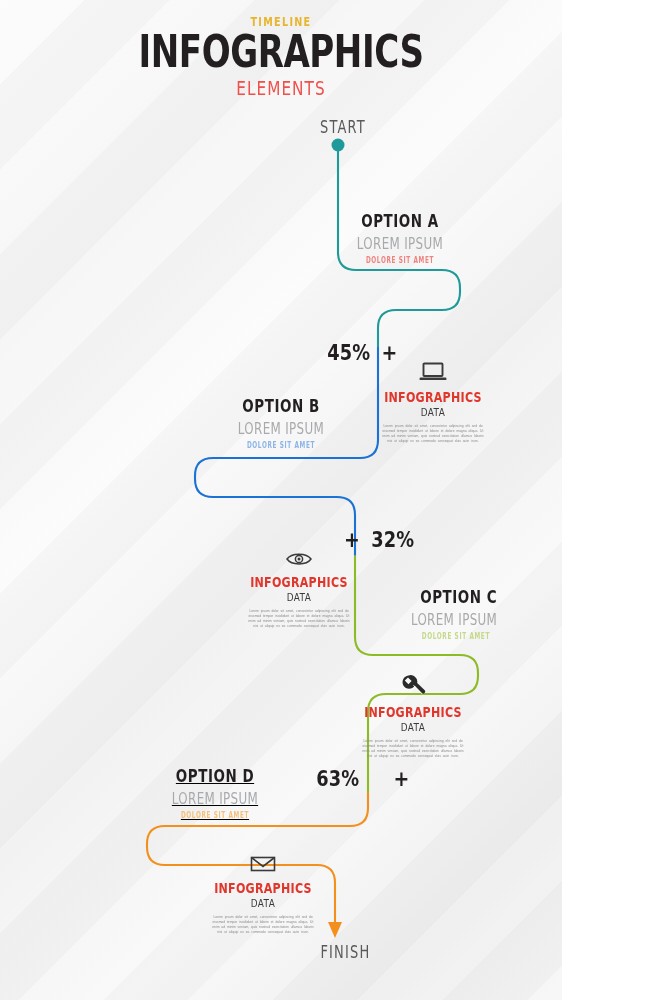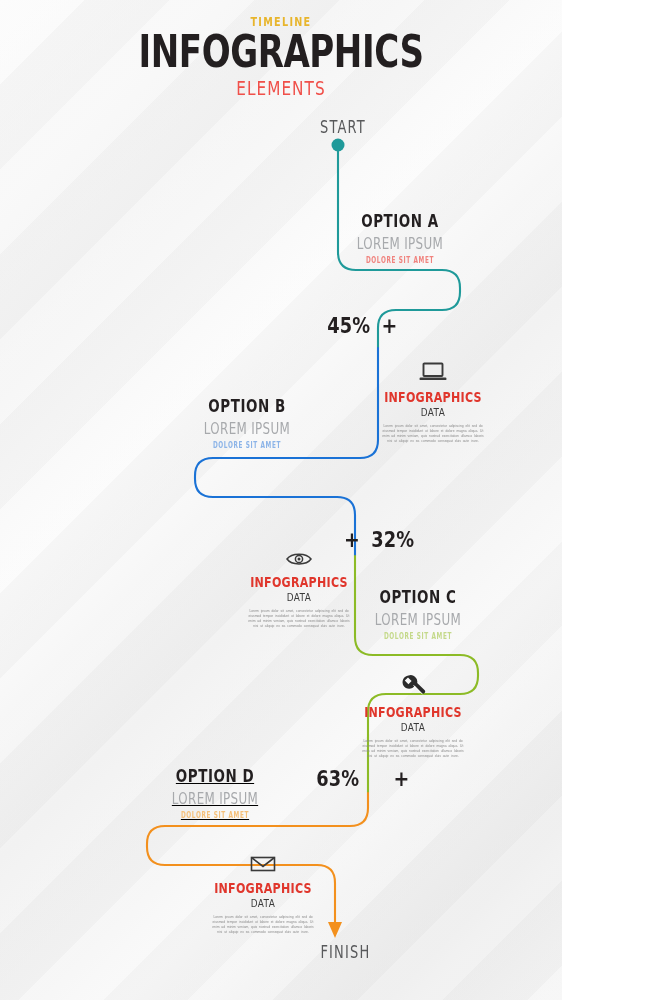--- a/index.html
+++ b/index.html
@@ -239,38 +239,38 @@
 
     <div class="endpoint" id="start-label">START</div>
     <div class="endpoint" id="finish-label">FINISH</div>
 
     <div class="option" style="left:310px; top:211px;">
       <div class="opt-title">OPTION A</div>
       <div class="opt-sub">LOREM IPSUM</div>
       <div class="opt-sub2" style="color:#f0837e;">DOLORE SIT AMET</div>
     </div>
 
-    <div class="pct" style="left:325px; top:313px;justify-content:space-between;">
+    <div class="pct" style="left:325px; top:340px;justify-content:space-between;">
       <span class="num">45%</span>
       <span class="plus">+</span>
     </div>
 
     <div class="datablock" style="left:373px; top:357px;">
       <div class="db-icon">
         <svg width="30" height="22" viewBox="0 0 30 22">
           <rect x="5.5" y="2.5" width="19" height="12.5" rx="0.8" fill="none" stroke="#3a3a3a" stroke-width="1.9"></rect>
           <rect x="1.5" y="16.5" width="27" height="2.6" rx="1.2" fill="#3a3a3a"></rect>
         </svg>
       </div>
       <div class="db-title">INFOGRAPHICS</div>
       <div class="db-sub">DATA</div>
       <div class="db-body">Lorem ipsum dolor sit amet, consectetur adipiscing elit sed do eiusmod tempor incididunt ut labore et dolore magna aliqua. Ut enim ad minim veniam, quis nostrud exercitation ullamco laboris nisi ut aliquip ex ea commodo consequat duis aute irure.</div>
     </div>
 
-    <div class="option" style="left:157px; top:396px;">
+    <div class="option" style="left:191px; top:396px;">
       <div class="opt-title">OPTION B</div>
       <div class="opt-sub">LOREM IPSUM</div>
       <div class="opt-sub2" style="color:#8cb4e8;">DOLORE SIT AMET</div>
     </div>
 
     <div class="pct" style="left:344px; top:527px;">
       <span class="plus">+</span>
       <span class="num">32%</span>
     </div>
 
@@ -280,21 +280,21 @@
           <path d="M2,9 C6.5,2.5 21.5,2.5 26,9 C21.5,15.5 6.5,15.5 2,9 Z" fill="none" stroke="#3a3a3a" stroke-width="1.5"></path>
           <circle cx="14" cy="9" r="3.6" fill="none" stroke="#3a3a3a" stroke-width="1.5"></circle>
           <circle cx="14" cy="9" r="1.5" fill="#3a3a3a"></circle>
         </svg>
       </div>
       <div class="db-title">INFOGRAPHICS</div>
       <div class="db-sub">DATA</div>
       <div class="db-body">Lorem ipsum dolor sit amet, consectetur adipiscing elit sed do eiusmod tempor incididunt ut labore et dolore magna aliqua. Ut enim ad minim veniam, quis nostrud exercitation ullamco laboris nisi ut aliquip ex ea commodo consequat duis aute irure.</div>
     </div>
 
-    <div class="option" style="left:328px; top:587px;">
+    <div class="option" style="left:328px; top:587px;text-align:right;">
       <div class="opt-title">OPTION C</div>
       <div class="opt-sub">LOREM IPSUM</div>
       <div class="opt-sub2" style="color:#c4d98a;">DOLORE SIT AMET</div>
     </div>
 
     <div class="datablock" style="left:353px; top:672px;">
       <div class="db-icon">
         <svg width="26" height="24" viewBox="0 0 26 24">
           <path d="M8.4,1.6 a6.6,6.6 0 1 0 6.3,10.1 L21.6,19 a2,2 0 0 0 2.9,-2.9 L17.2,9 A6.6,6.6 0 0 0 8.4,1.6 Z
                    M8.0,3.4 l3.6,3.6 -3.2,3.2 -3.6,-3.6 Z" fill="#2b2b2b"></path>

